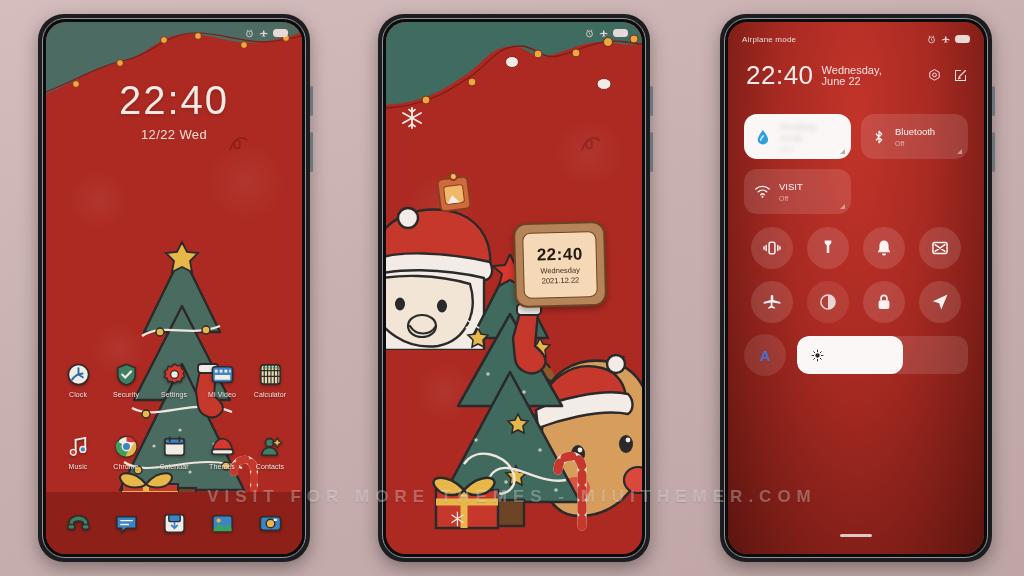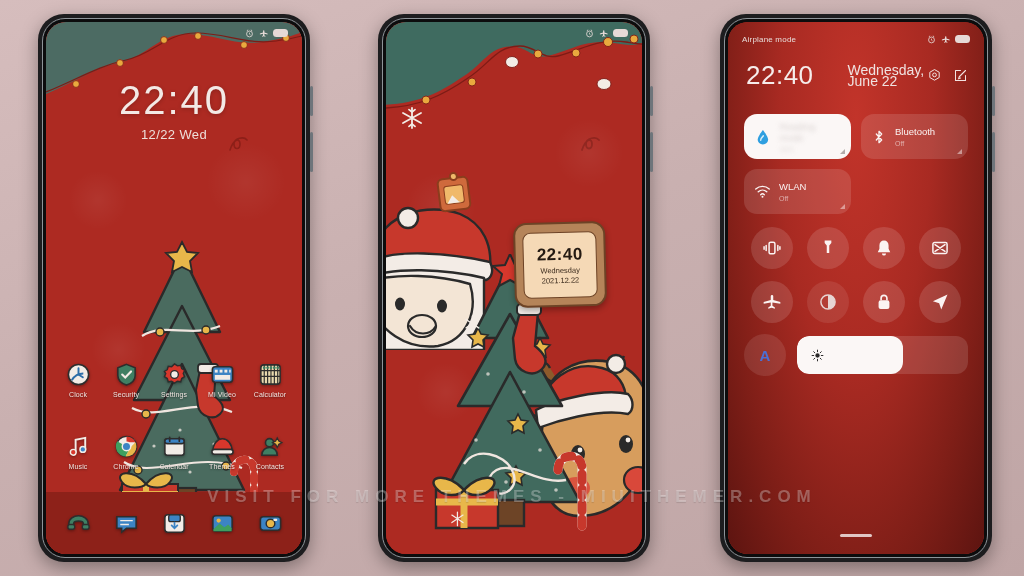--- a/index.html
+++ b/index.html
@@ -145,21 +145,21 @@
   .photo-clip { position:absolute; left:11px; top:-7px; width:9px; height:9px;
      border-radius:50%; background:#f0b96a; border:2px solid #8a3d1d; }
 
   
   .cc-wall {
     position:absolute; inset:0;
     background: radial-gradient(ellipse at 50% 18%, #c2342a 0%, #a82a22 42%, #7e1e17 75%, #5c1410 100%);
   }
   .cc-head { position:absolute; left:18px; top:38px; z-index:7; display:flex; align-items:flex-end; gap:8px;}
   .cc-time { font-size:26px; color:#f6eceb; font-weight:300; letter-spacing:.5px; }
-  .cc-date { font-size:14px; color:#f0e2e0; line-height:11px; padding-bottom:4px;margin-left:26px; }
+  .cc-date { font-size:11px; color:#f0e2e0; line-height:11px; padding-bottom:4px; }
   .cc-head-icons { position:absolute; right:16px; top:46px; display:flex; gap:11px; z-index:7; }
 
   .cc-tiles {
     position:absolute; left:16px; right:16px; top:92px; z-index:7;
     display:grid; grid-template-columns:1fr 1fr; gap:10px 10px;
   }
   .tile {
     height:45px; border-radius:13px; background:rgba(255,255,255,.13);
     display:flex; align-items:center; gap:8px; padding:0 10px; position:relative;
   }
@@ -703,21 +703,21 @@
 
 
           <div class="tile">
             <svg width="17" height="17" viewBox="0 0 24 24">
               <path d="M2.5 8.5 C8 3.5 16 3.5 21.5 8.5" fill="none" stroke="#fbf3f2" stroke-width="2" stroke-linecap="round"></path>
               <path d="M6 12.5 C9.5 9.2 14.5 9.2 18 12.5" fill="none" stroke="#fbf3f2" stroke-width="2" stroke-linecap="round"></path>
               <path d="M9.5 16.5 C11 15 13 15 14.5 16.5" fill="none" stroke="#fbf3f2" stroke-width="2" stroke-linecap="round"></path>
               <circle cx="12" cy="19.5" r="1.4" fill="#fbf3f2"></circle>
             </svg>
             <span class="tile-text">
-              <span class="tile-title">WLAN</span>
+              <span class="tile-title">VISIT</span>
               <span class="tile-sub">Off</span>
             </span>
             <span class="tile-corner"></span>
           </div>
         </div>
 
         <div class="cc-round">
           <div class="rbtn">
             <svg width="20" height="20" viewBox="0 0 24 24">
               <rect x="8.5" y="5" width="7" height="14" rx="2" fill="none" stroke="#fbf3f2" stroke-width="1.8"></rect>

